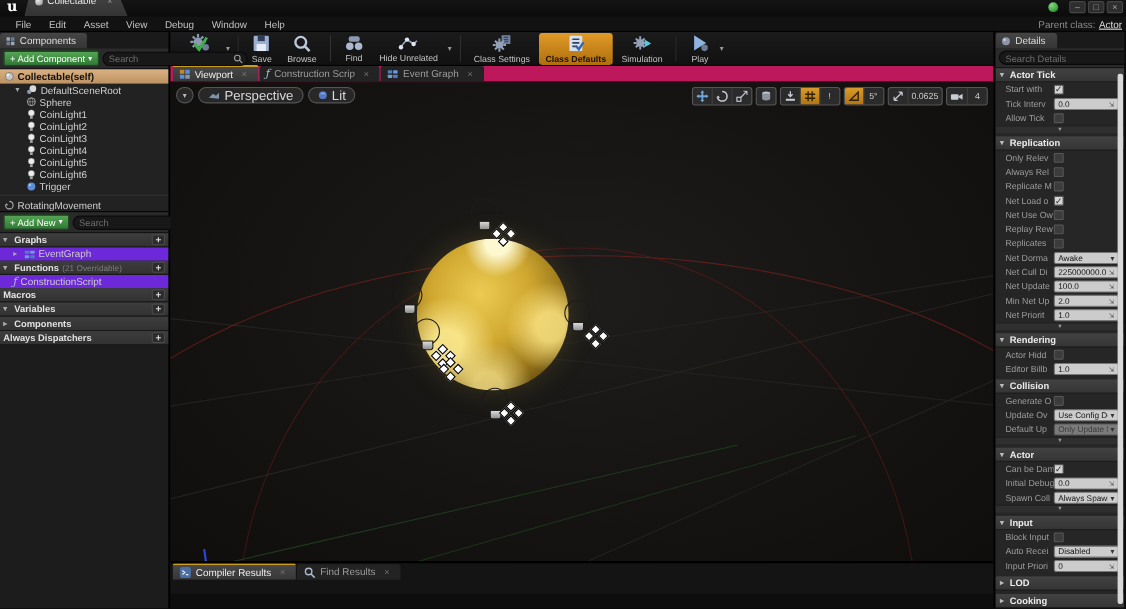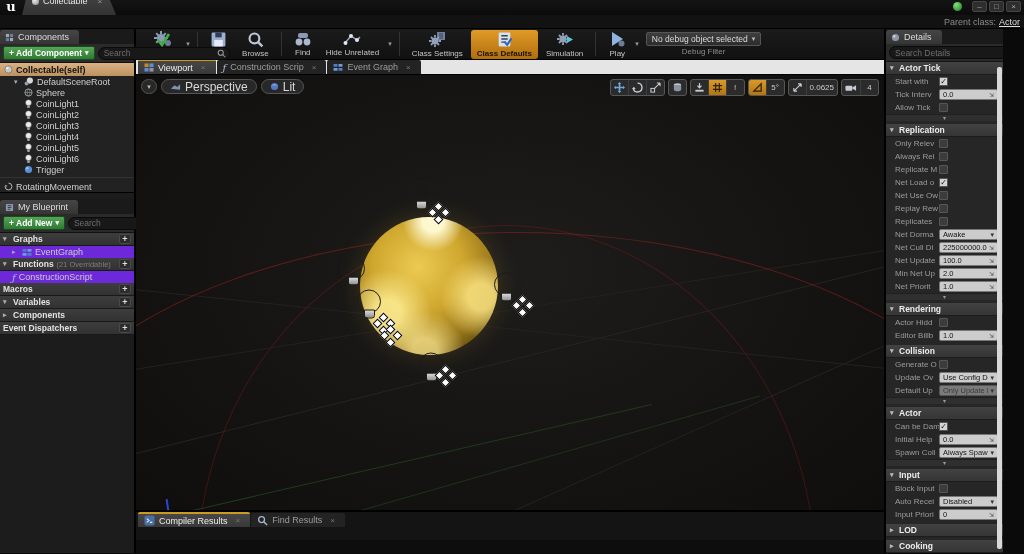--- a/index.html
+++ b/index.html
@@ -17,35 +17,35 @@
   .win-launch{ width:9px; height:9px; border-radius:50%; background:radial-gradient(circle at 35% 30%,#7fe07f,#1c7a1c); margin-right:8px;}
   .win-btn{ width:15px; height:11px; background:#2e2e2e; border:1px solid #454545; color:#aaa; font-size:8px;
             display:flex; align-items:center; justify-content:center; border-radius:2px;}
   
   .menubar{ height:14px; background:#121212; display:flex; align-items:center; padding-left:6px; gap:2px; border-bottom:1px solid #000; position:relative;}
   .menu-item{ padding:0 8px; color:#c2c2c2; font-size:9px;}
   .parent-class{ position:absolute; right:4px; color:#8a8a8a; font-size:9px;}
   .parent-class a{ color:#ddd; text-decoration:underline; margin-left:3px;}
   
   .main{ display:flex; height:524px; }
-  .left-panel{ width:136px; background:#1c1c1c; border-right:2px solid #000; display:flex; flex-direction:column;}
+  .left-panel{ width:155px; background:#1c1c1c; border-right:2px solid #000; display:flex; flex-direction:column;}
   .center{ width:748px; display:flex; flex-direction:column; background:#0d0d0d;}
   .right-panel{ width:119px; background:#262626; border-left:2px solid #000; position:relative; overflow:hidden; display:flex; flex-direction:column;}
   
   .panel-tab-row{ height:15px; background:#1a1a1a; display:flex; align-items:flex-end;}
   .panel-tab{ height:14px; background:linear-gradient(#454545,#353535); padding:0 10px 0 5px; display:flex; gap:4px; align-items:center;
               color:#ddd; border-radius:3px 3px 0 0; font-size:9px;}
   .icon{ display:inline-flex; align-items:center; justify-content:center; line-height:0;}
   .search{ flex:1; min-width:0; height:13px; background:#181818; border:1px solid #0a0a0a; border-radius:7px;
            color:#bbb; font-size:8.5px; padding:0 14px 0 5px; font-family:inherit;}
   .search::placeholder{ color:#6e6e6e; }
   .search-wrap{ position:relative; flex:1; display:flex;}
   .search-wrap .mag{ position:absolute; right:4px; top:2px;}
   .green-btn{ background:linear-gradient(#56a556,#2e7a33); border:1px solid #1c4a20; border-radius:2px; color:#fff;
-              font-weight:bold; font-size:8.5px; padding:0 5px; height:14px; display:flex; align-items:center; gap:2px; white-space:nowrap;}
+              font-weight:normal; font-size:8.5px; padding:0 5px; height:14px; display:flex; align-items:center; gap:2px; white-space:nowrap;}
   .green-btn .car{ font-size:7px; margin-left:1px;}
   .add-row{ display:flex; gap:3px; padding:2px 3px; background:#2a2a2a; align-items:center; border-bottom:1px solid #111;}
   
   .tree{ background:#222; border-bottom:1px solid #000;}
   .tree-row{ height:11px; display:flex; align-items:center; gap:3px; color:#cfcfcf; font-size:9px; padding-left:4px; }
   .tree-row.selected{ height:13px; background:linear-gradient(#d9b183,#bd9261); color:#101010; font-weight:bold;}
   .tree-sep{ height:4px; border-top:1px solid #333; margin-top:2px;}
   .tree-arrow{ width:7px; color:#aaa; font-size:7px;}
   
   .bp-head{ height:13px; background:linear-gradient(#3d3d3d,#323232); border-bottom:1px solid #191919; display:flex; align-items:center;
@@ -63,21 +63,21 @@
   .tb-btn.active{ background:linear-gradient(#e09a28,#b06f0d); }
   .tb-btn.active .lbl{ color:#1c1305; font-weight:bold;}
   .tb-caret{ color:#999; font-size:7px; align-self:center; margin:0 1px;}
   .tb-sep{ width:1px; height:24px; background:#000; border-right:1px solid #333; margin:0 4px;}
   .debug-group{ display:flex; flex-direction:column; align-items:center; margin-left:4px;}
   .debug-dd{ background:linear-gradient(#3e3e3e,#2c2c2c); border:1px solid #555; border-radius:2px; padding:1px 5px;
              color:#ddd; font-size:8.5px; display:flex; gap:4px; align-items:center;}
   .debug-dd .car{ font-size:7px; color:#bbb;}
   .debug-lbl{ color:#8d8d8d; font-size:8px; margin-top:1px;}
   
-  .main-tabs{ height:15px; background:#e5e5e5; display:flex; align-items:flex-end; padding-left:2px; gap:1px; border-bottom:1px solid #000;}
+  .main-tabs{ height:15px; background:#be185d; display:flex; align-items:flex-end; padding-left:2px; gap:1px; border-bottom:1px solid #000;}
   .m-tab{ height:14px; display:flex; align-items:center; gap:4px; padding:0 10px 0 6px; background:#232323; color:#9c9c9c; border-radius:2px 2px 0 0; font-size:9px;}
   .m-tab.active{ background:linear-gradient(#474747,#383838); color:#eee; border-top:2px solid #c99c1e; height:15px;}
   .m-tab .x{ color:#777; font-size:8px; margin-left:4px;}
   
   .viewport{ position:relative; height:437px; background:
       radial-gradient(ellipse at 50% 45%, #1e1d1b 0%, #151413 55%, #0f0e0d 100%); overflow:hidden; border-bottom:2px solid #000;}
   .vp-line{ position:absolute; height:1px; transform-origin:left center;}
   .red-ring{ position:absolute; border:1px solid rgba(150,34,30,0.55); border-radius:50%;}
   .sphere{ position:absolute; left:224px; top:142px; width:138px; height:138px; border-radius:50%; z-index:2;
     background:
@@ -151,20 +151,29 @@
     </div>
     <div class="win-controls">
       <span class="win-launch"></span>
       <span class="win-btn">–</span>
       <span class="win-btn">□</span>
       <span class="win-btn">×</span>
     </div>
   </div>
 
   <div class="menubar">
+    <span id="menu-items" style="display:flex">
+        <span class="menu-item">File</span>
+        <span class="menu-item">Edit</span>
+        <span class="menu-item">Asset</span>
+        <span class="menu-item">View</span>
+        <span class="menu-item">Debug</span>
+        <span class="menu-item">Window</span>
+        <span class="menu-item">Help</span>
+      </span>
     <div class="parent-class">
       <span>Parent class:</span><a>Actor</a>
     </div>
   </div>
 
   <div class="main">
 
     <div class="left-panel">
       <div class="panel-tab-row">
         <div class="panel-tab">
@@ -291,31 +300,20 @@
             <span class="icon">
               <svg width="9" height="9" viewBox="0 0 10 10">
                 <path d="M5 1.2a3.8 3.8 0 1 1-3.8 3.8" fill="none" stroke="#b4b4b4" stroke-width="1.1"></path>
                 <path d="M0.4 5l1.8-2 1.6 2z" fill="#b4b4b4"></path>
               </svg>
             </span>
             <span>RotatingMovement</span>
           </div>
         </div>
 
-      <div class="panel-tab-row" style="margin-top:6px">
-        <div class="panel-tab">
-          <span class="icon">
-              <svg width="9" height="9" viewBox="0 0 10 10">
-                <rect x="1" y="1" width="8" height="8" rx="1" fill="#8c98ac"></rect>
-                <path d="M3 3h4M3 5h4M3 7h3" stroke="#2c3444" stroke-width="1"></path>
-              </svg>
-            </span>
-          <span>My Blueprint</span>
-        </div>
-      </div>
       <div class="add-row">
         <button class="green-btn">
             <span>+ Add New</span>
             <span class="car">▾</span>
           </button>
         <span class="search-wrap">
             <input class="search" placeholder="Search" style="">
           <span class="mag icon">
               <svg width="9" height="9" viewBox="0 0 12 12">
                 <circle cx="5" cy="5" r="3.4" fill="none" stroke="#999" stroke-width="1.4"></circle>
@@ -370,21 +368,21 @@
           <div class="bp-head">
             <span class="tree-arrow">▾</span>
             <span>Variables</span>
             <span class="plus-btn">+</span>
           </div>
           <div class="bp-head">
             <span class="tree-arrow">▸</span>
             <span>Components</span>
           </div>
           <div class="bp-head">
-            <span>Event Dispatchers</span>
+            <span>Always Dispatchers</span>
             <span class="plus-btn">+</span>
           </div>
         </div>
     </div>
 
     <div class="center">
       <div class="toolbar" id="toolbar">
           <div class="tb-btn">
             <span class="icon">
               <svg width="20" height="18" viewBox="0 0 20 18">
@@ -476,27 +474,20 @@
           <div class="tb-btn">
             <span class="icon">
               <svg width="18" height="18" viewBox="0 0 18 18">
                 <path d="M4 2l11 7-11 7z" fill="#8fb3e0"></path>
                 <circle cx="13.5" cy="13.5" r="3" fill="#6d7b93"></circle>
               </svg>
             </span>
             <span class="lbl">Play</span>
           </div>
           <span class="tb-caret">▾</span>
-          <div class="debug-group">
-            <div class="debug-dd">
-              <span>No debug object selected</span>
-              <span class="car">▾</span>
-            </div>
-            <div class="debug-lbl">Debug Filter</div>
-          </div>
         </div>
       <div class="main-tabs" id="main-tabs">
           <div class="m-tab active">
             <span class="icon">
               <svg width="10" height="9" viewBox="0 0 11 10">
                 <rect x="0.5" y="0.5" width="4.5" height="4" fill="#c4882c"></rect>
                 <rect x="6" y="0.5" width="4.5" height="4" fill="#5a8fd8"></rect>
                 <rect x="0.5" y="5.5" width="4.5" height="4" fill="#5a8fd8"></rect>
                 <rect x="6" y="5.5" width="4.5" height="4" fill="#8d96a6"></rect>
               </svg>
@@ -895,21 +886,21 @@
           <div class="d-sec">
             <div class="d-head">
               <span class="arr">▾</span>
               <span>Actor</span>
             </div>
             <div class="d-row">
               <span class="lbl">Can be Dam</span>
               <span class="cb checked">✓</span>
             </div>
             <div class="d-row">
-              <span class="lbl">Initial Help</span>
+              <span class="lbl">Initial Debug</span>
               <span class="fld">
                 <span class="val">0.0</span>
                 <span class="rst">⇲</span>
               </span>
             </div>
             <div class="d-row">
               <span class="lbl">Spawn Coll</span>
               <span class="fld dd">
                 <span class="val">Always Spawn, I</span>
               </span>

